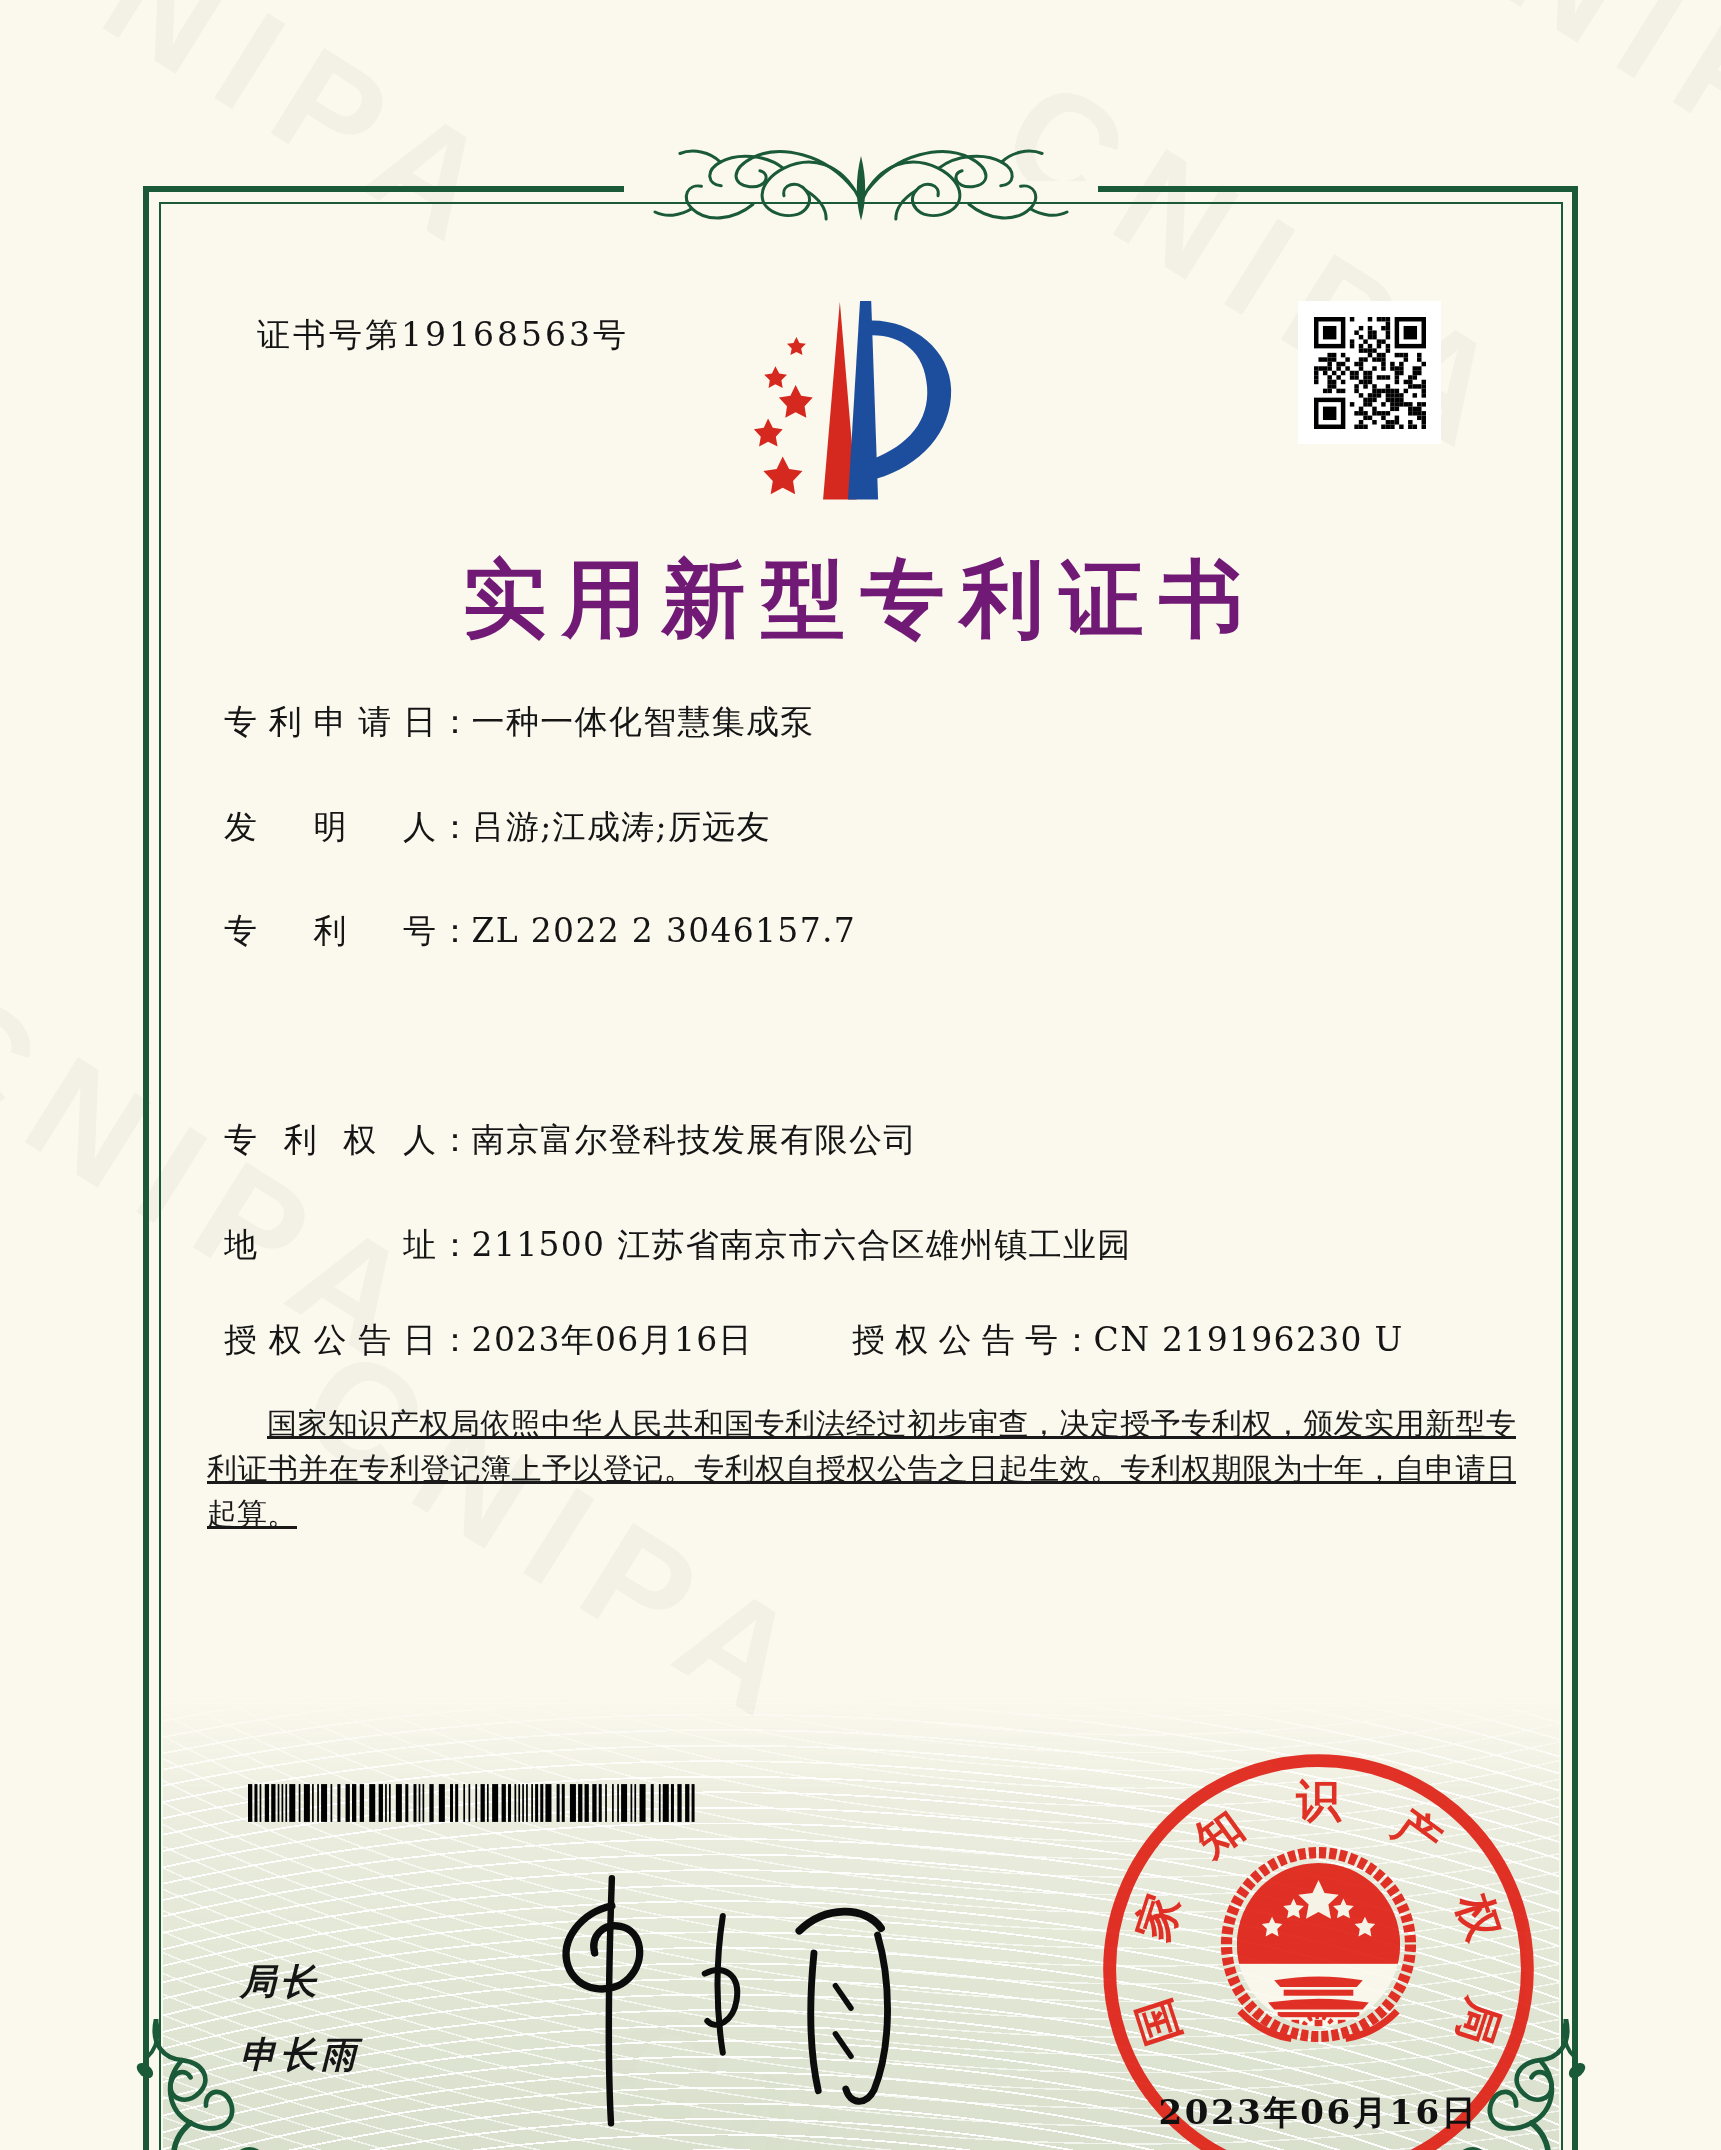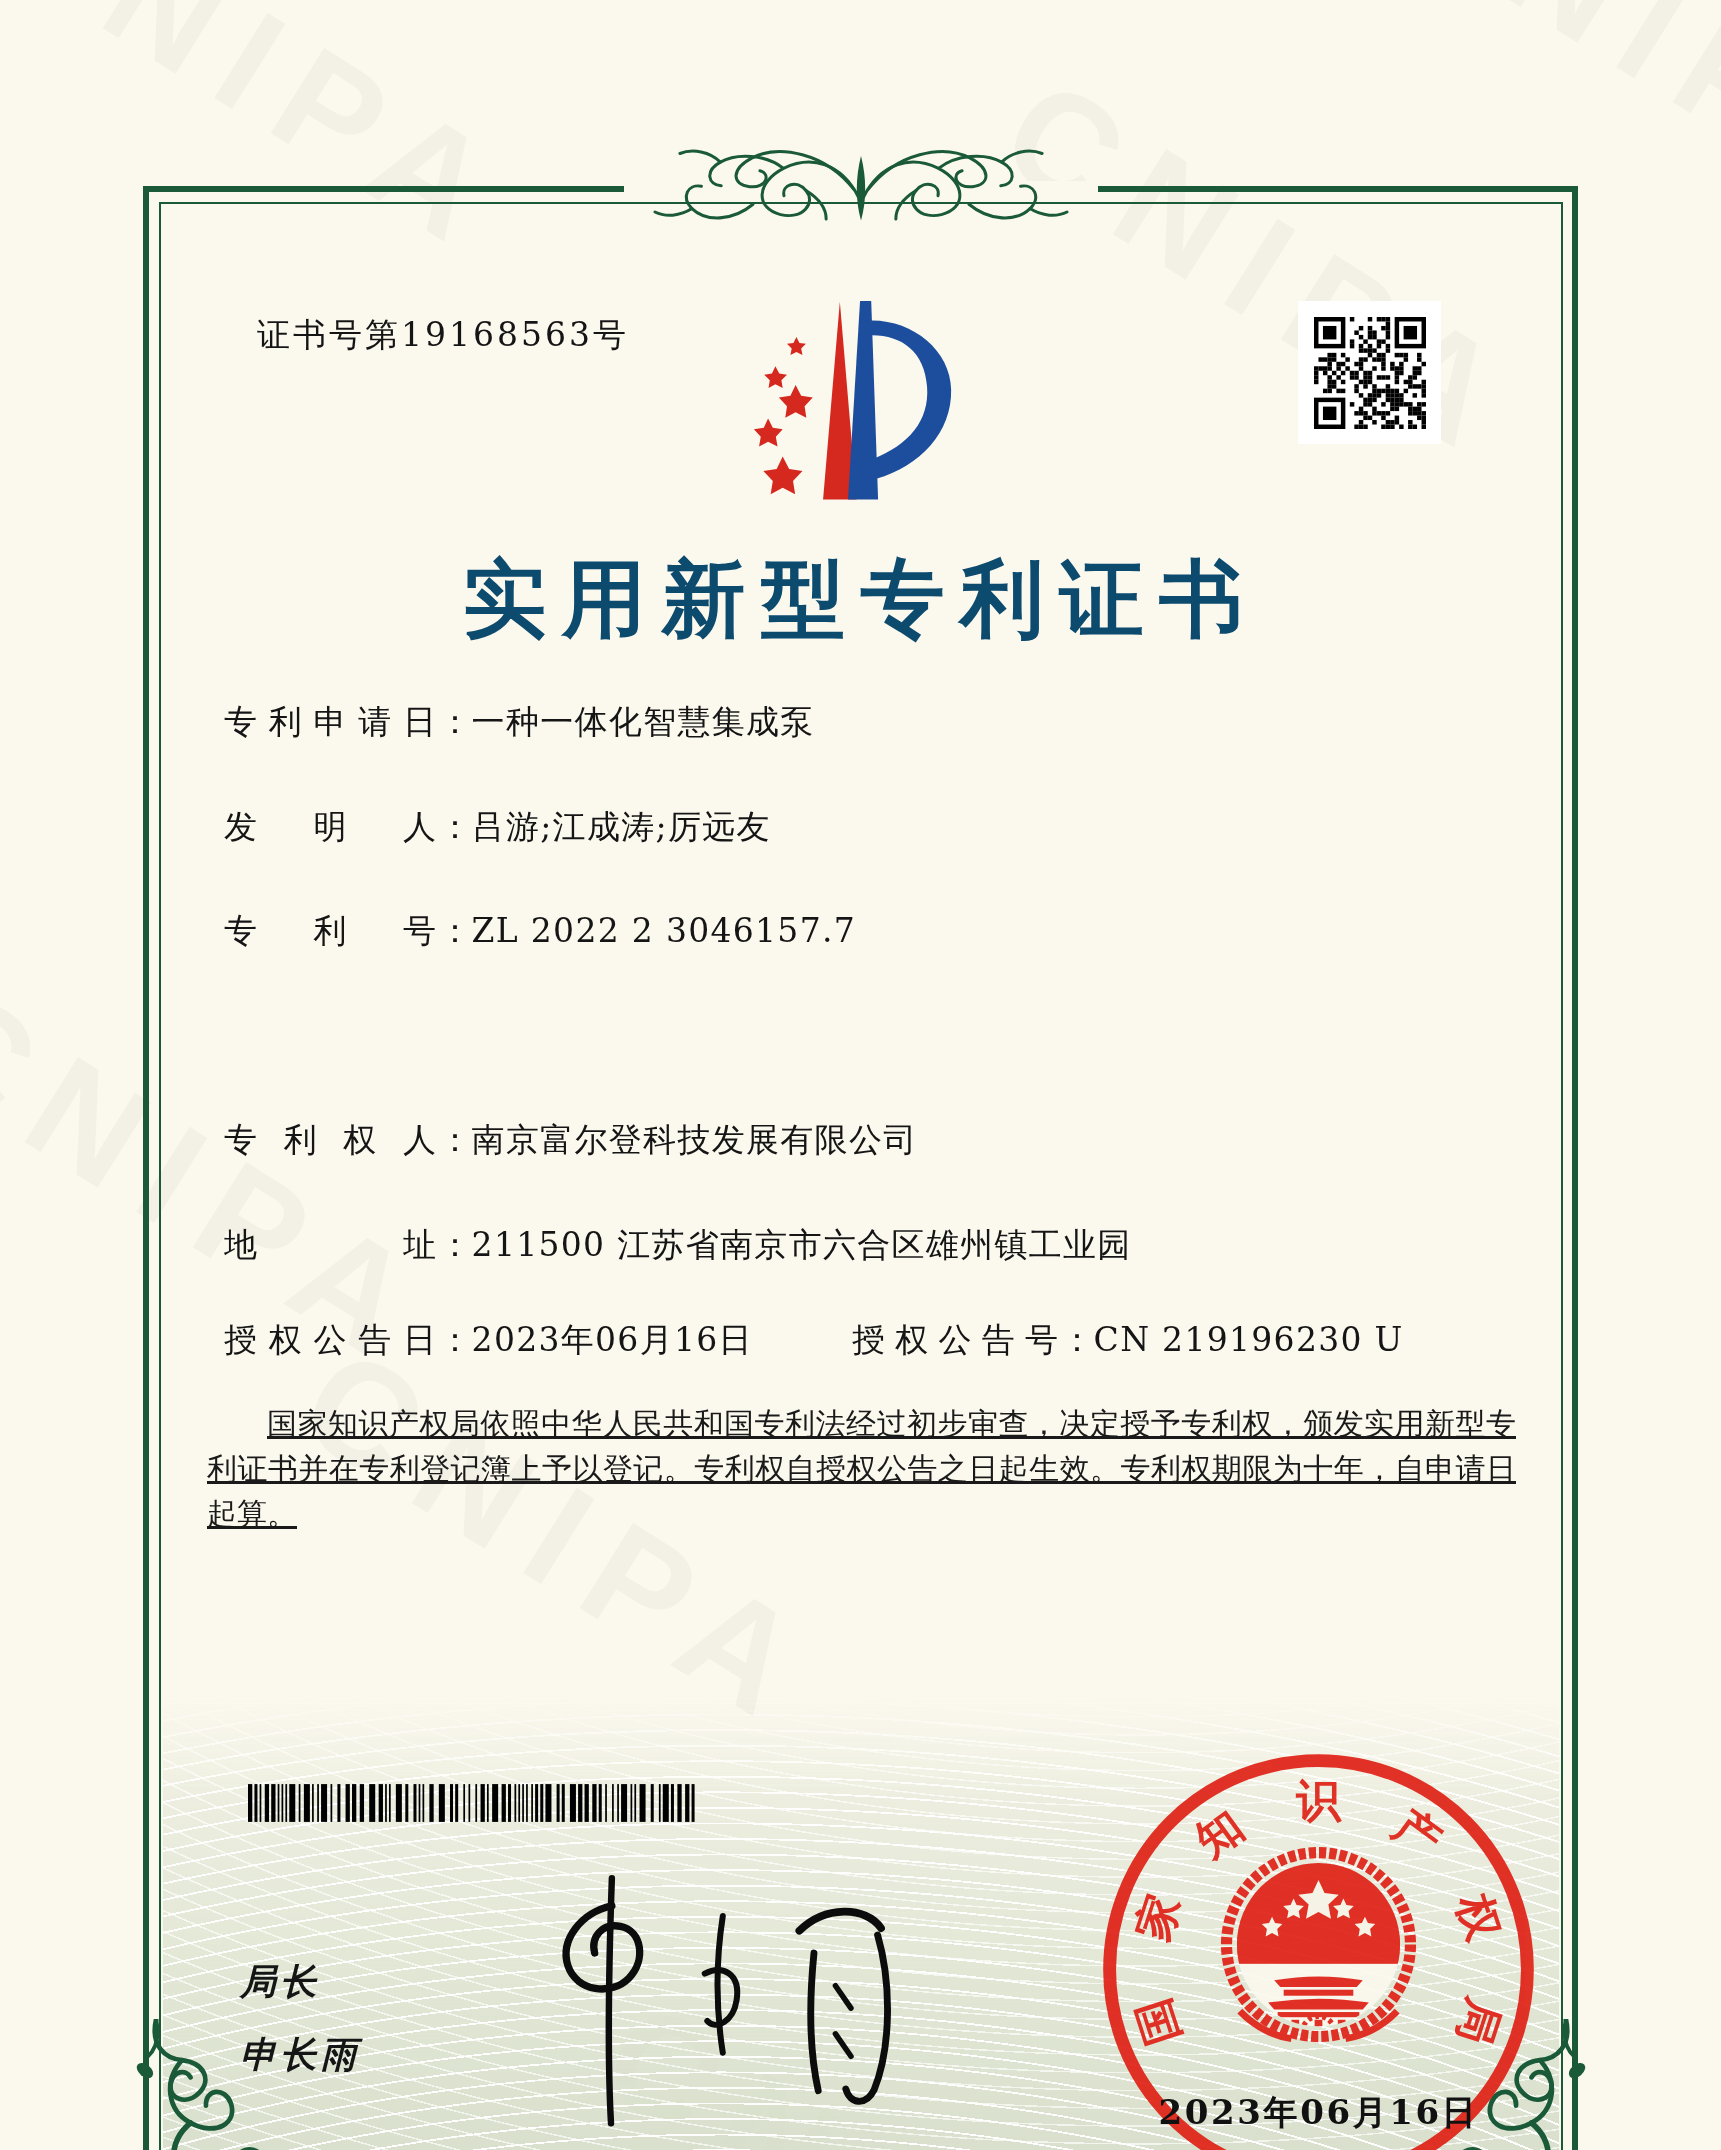--- a/index.html
+++ b/index.html
@@ -25,21 +25,21 @@
       linear-gradient(180deg, rgba(222,228,209,.30) 0%, rgba(215,223,202,.72) 50%, rgba(211,220,199,.9) 82%, rgba(221,227,207,.65) 100%);
     -webkit-mask-image:linear-gradient(180deg,transparent 0,#000 99px);
             mask-image:linear-gradient(180deg,transparent 0,#000 99px);}
 
   
   .cert-no{position:absolute;left:257px;top:313px;font-size:33px;letter-spacing:3px;}
   .logo{position:absolute;left:731px;top:294px;width:228px;height:217px;}
   .qr{position:absolute;left:1298px;top:301px;width:143px;height:143px;background:#ffffff;}
   .qr svg{position:absolute;left:15.5px;top:15.5px;}
   .title{position:absolute;left:0;width:1721px;top:543px;text-align:center;
-         font-size:84px;font-weight:700;letter-spacing:15.5px;color:#0c4a6e;}
+         font-size:84px;font-weight:700;letter-spacing:15.5px;color:#701a75;}
 
   
   .field-row{position:absolute;left:224px;font-size:33px;white-space:nowrap;}
   .flabel{display:inline-block;width:212px;text-align:justify;text-align-last:justify;vertical-align:bottom;}
   .colon{display:inline-block;margin-left:2.6px;}
   .fvalue{margin-left:0;letter-spacing:1.3px;}
   .grant2{position:absolute;left:628px;top:0;white-space:nowrap;}
 
   
   .paras{position:absolute;left:207px;top:1401px;width:1309px;font-size:30px;line-height:45px;

